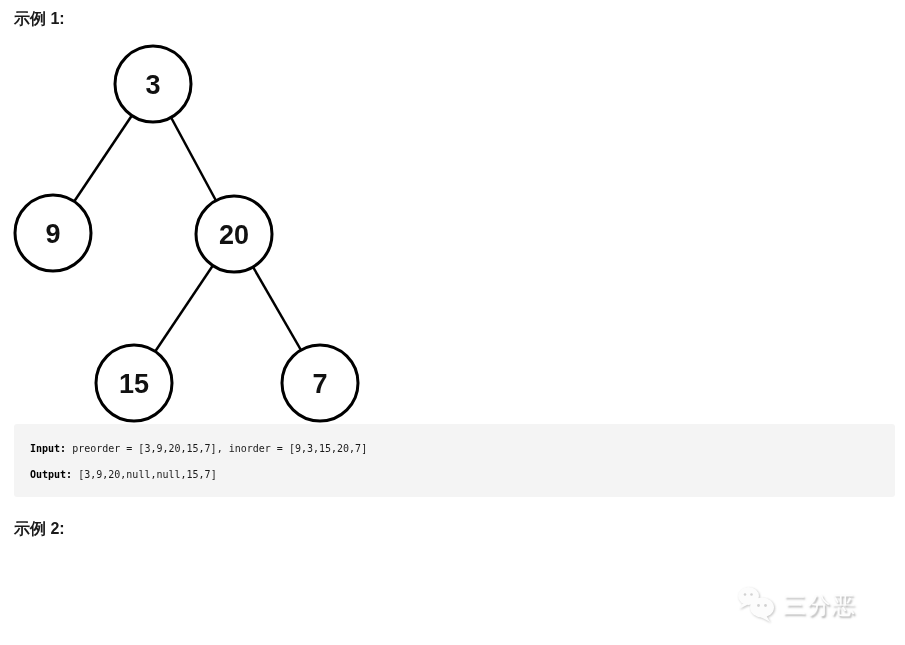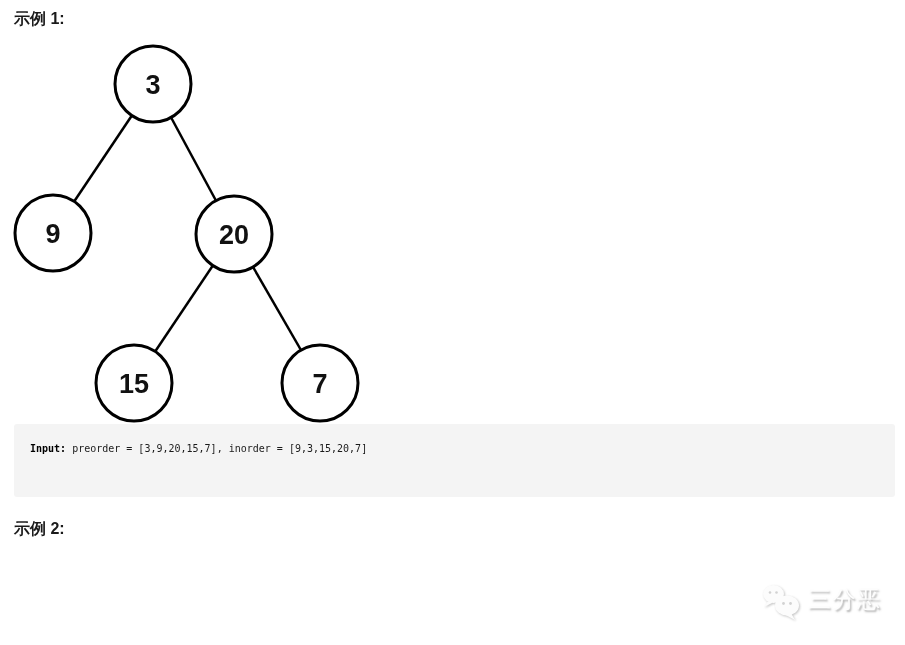--- a/index.html
+++ b/index.html
@@ -50,25 +50,25 @@
     line-height: 26px;
     color: #1a1a1a;
   }
   #code-block-1 { top: 424px; height: 73px; }
   #code-block-2 { top: 557px; height: 74px; }
   .code-line { white-space: pre; }
   .code-label { font-weight: bold; color: #000000; }
 
   .watermark {
     position: absolute;
-    left: 761px;
+    left: 736px;
     top: 584px;
     height: 42px;
     display: flex;
-    align-items: flex-start;
+    align-items: center;
     gap: 7px;
   }
   .wm-icon {
     filter: drop-shadow(1.5px 1.5px 1px rgba(110,110,110,0.40));
   }
   .wm-text {
     font-size: 23px;
     letter-spacing: 1.5px;
     color: #fdfdfd;
     text-shadow: 1.5px 1.5px 2px rgba(110,110,110,0.55);
@@ -104,20 +104,21 @@
         <text x="134" y="392.5" text-anchor="middle" font-family="&quot;Liberation Sans&quot;, sans-serif" font-size="27" font-weight="bold" fill="#111111">15</text>
       </g>
       <g>
         <circle cx="320" cy="383" r="38" fill="#ffffff" stroke="#000000" stroke-width="3"></circle>
         <text x="320" y="392.5" text-anchor="middle" font-family="&quot;Liberation Sans&quot;, sans-serif" font-size="27" font-weight="bold" fill="#111111">7</text>
       </g>
     </svg>
 
   <div id="code-block-1" class="code-block">
     <div class="code-line"><span class="code-label">Input:</span><span> preorder = [3,9,20,15,7], inorder = [9,3,15,20,7]</span></div>
+    <div class="code-line"><span class="code-label">Output:</span><span> [3,9,20,null,null,15,7]</span></div>
   </div>
 
   <div id="heading-2" class="example-heading">示例 2:</div>
 
 
   <div class="watermark">
     <svg class="wm-icon" width="40" height="38" viewBox="0 0 40 38">
       <g fill="#fcfcfc">
         <ellipse cx="12.5" cy="10" rx="10.5" ry="9"></ellipse>
         <path d="M7 17 L3 23 L12 18.5 Z"></path>

